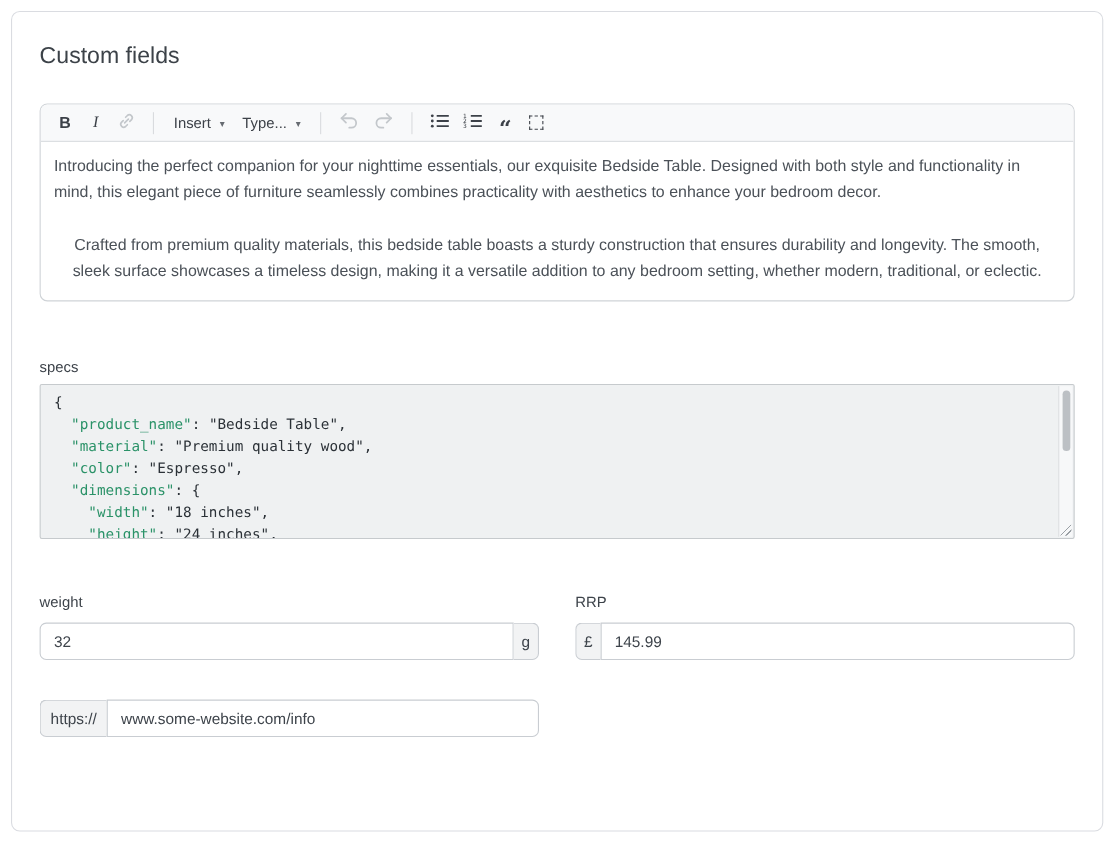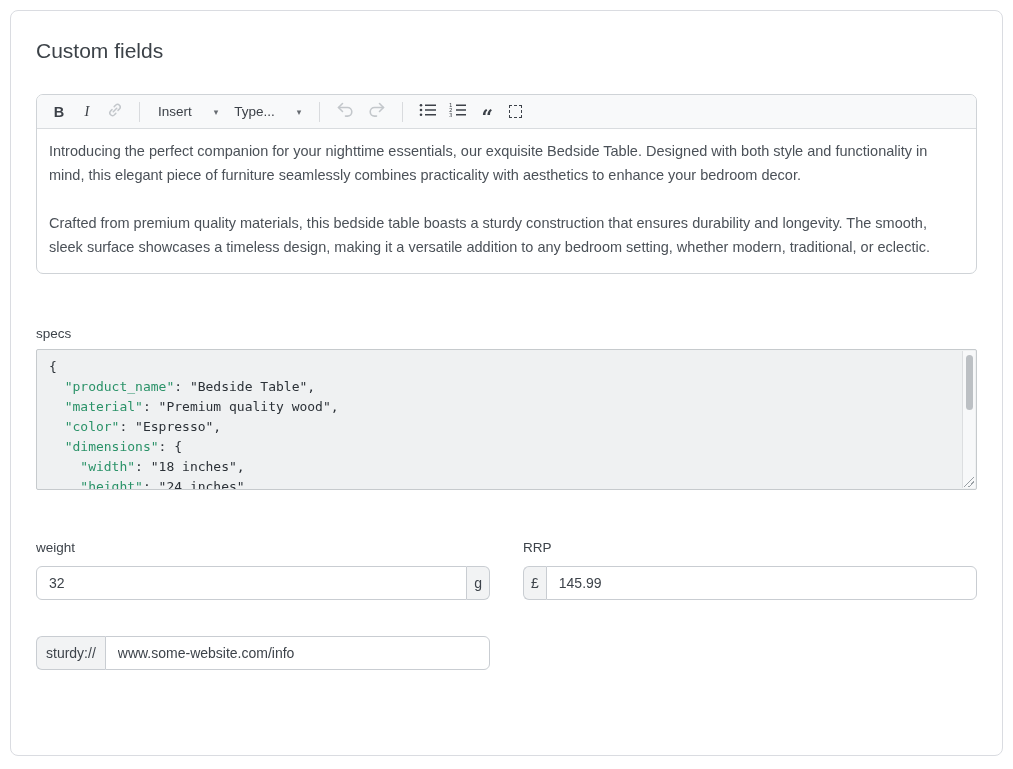--- a/index.html
+++ b/index.html
@@ -20,30 +20,30 @@
     display: flex; align-items: center; padding: 0 10px; gap: 4px;
   }
   .tb-btn {
     min-width: 24px; height: 24px; display: inline-flex; align-items: center; justify-content: center;
     border: none; background: transparent; cursor: pointer; color: #3c4148; padding: 0 4px;
     font-family: "Liberation Sans", sans-serif;
   }
   .tb-bold { font-weight: 700; font-size: 14.5px; }
   .tb-italic { font-style: italic; font-family: "Liberation Serif", serif; font-size: 14.5px; }
   .tb-sep { width: 1px; height: 20px; background: #d9dbde; margin: 0 8px; }
-  .tb-dd { display: inline-flex; align-items: center; gap: 22px; font-size: 13.5px; color: #3c4148;
+  .tb-dd { display: inline-flex; align-items: center; gap: 8px; font-size: 13.5px; color: #3c4148;
     background: transparent; border: none; cursor: pointer; padding: 0 6px; height: 24px;
     font-family: "Liberation Sans", sans-serif; }
   .tb-caret { font-size: 9px; color: #666b71; }
   .tb-quote { font-family: "DejaVu Serif", serif; font-weight: 700; font-size: 20px; line-height: 10px;
     padding-top: 10px; }
   .tb-dashed { width: 13px; height: 13px; border: 1px dashed #3c4148; display: inline-block; }
   .rte-content { padding: 10px 12px 14px; font-size: 14.5px; line-height: 24px; color: #4b5158; }
   .rte-content p { margin: 0 0 24px; }
-  .rte-content p:last-child { margin-bottom: 0; }
+  .rte-content p:last-child { margin-bottom: 0; text-align: center; }
 
   .section { margin-top: 52px; }
 
   
   .code-wrap {
     position: relative; height: 141px; background: #eff1f2;
     border: 1px solid #c6cacd; border-radius: 2px; overflow: hidden;
   }
   .code-pre {
     font-family: "DejaVu Sans Mono", monospace; font-size: 13px; line-height: 20px;
@@ -228,18 +228,18 @@
       <div class="ig">
         <span class="addon addon-left">£</span>
         <input class="text-input input-lnoradius" type="text" value="145.99" style="">
       </div>
     </div>
   </div>
 
   <div class="field-grid row2">
     <div>
       <div class="ig">
-        <span class="addon addon-left addon-url">sturdy://</span>
+        <span class="addon addon-left addon-url">https://</span>
         <input class="text-input input-lnoradius" type="text" value="www.some-website.com/info" style="">
       </div>
     </div>
   </div>
 </div>
 
 </body></html>

